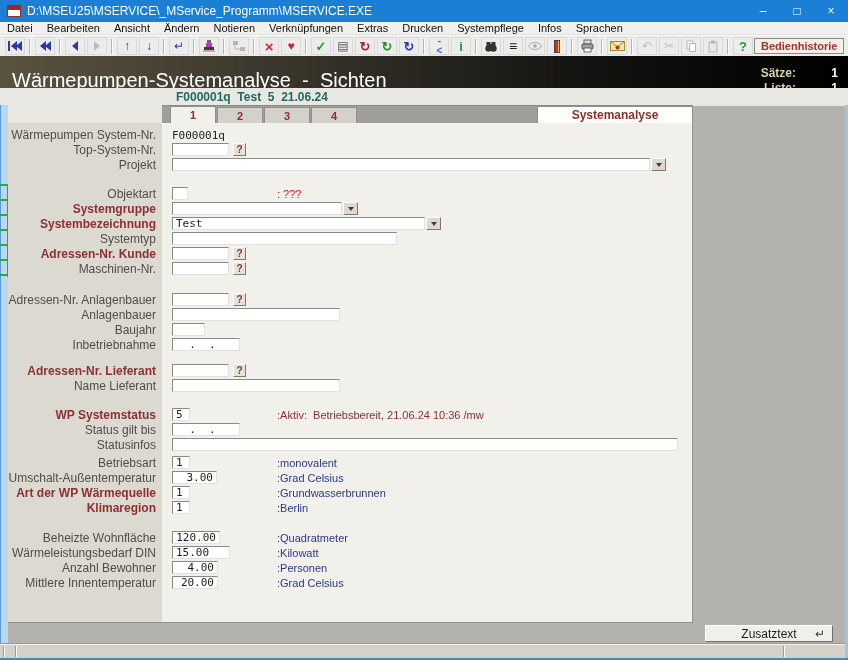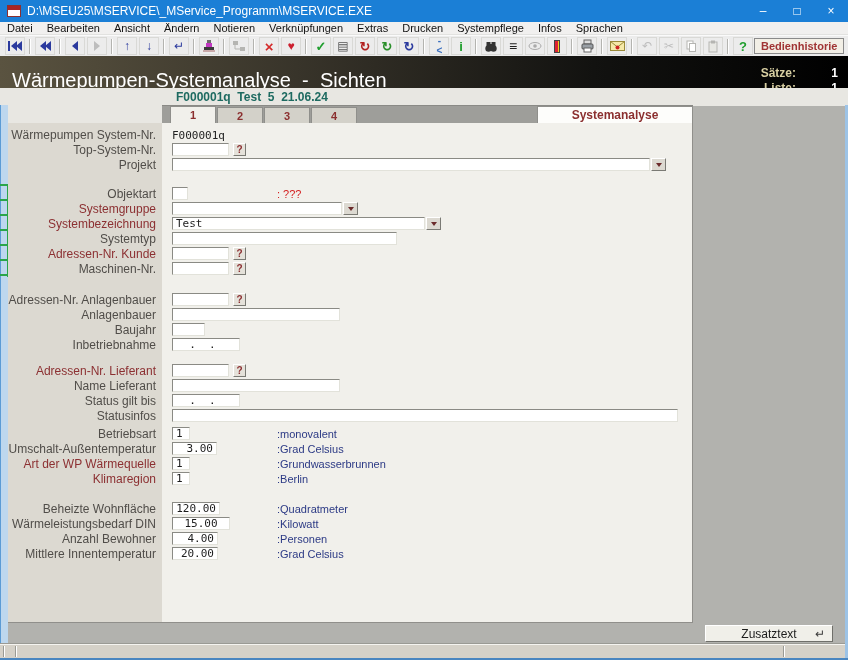--- a/index.html
+++ b/index.html
@@ -80,21 +80,21 @@
   .right-edge{position:absolute;right:0;top:105px;width:3px;bottom:0;background:#9dc3e6;}
 
   
   .form-panel{position:absolute;left:8px;top:123px;width:685px;height:500px;
         background:linear-gradient(90deg,#dcd9d1 0,#dcd9d1 154px,#f1f0eb 154px);
         border-right:1px solid #908f8b;border-bottom:1px solid #908f8b;box-sizing:border-box;
         overflow:hidden;}
   .frow{display:flex;height:15px;align-items:flex-start;}
   .frow-label{width:148px;flex:none;text-align:right;font-size:12px;line-height:14px;
               color:#504d49;padding-right:6px;white-space:nowrap;}
-  .frow.required .frow-label{color:#8c3032;}
+  .frow.required .frow-label{color:#8c3032;font-weight:bold;}
   .frow-field{position:relative;flex:1;padding-left:10px;display:flex;align-items:flex-start;}
   input.fld{height:13px;box-sizing:border-box;background:#fff;color:#1c1c1c;
         border:1px solid;border-color:#8a8a84 #e2e2da #e2e2da #8a8a84;
         font-family:"DejaVu Sans Mono",monospace;font-size:11px;padding:0 3px;margin:0;}
   .static-val{font-family:"DejaVu Sans Mono",monospace;font-size:11px;color:#222;padding-top:1px;}
   .help-btn{width:13px;height:13px;flex:none;margin-left:4px;background:#e5e2da;
         border:1px solid;border-color:#fff #7a7a74 #7a7a74 #fff;box-sizing:border-box;
         font-size:10px;font-weight:bold;color:#8c3032;text-align:center;line-height:11px;}
   .arrow-btn{width:15px;height:13px;flex:none;margin-left:1px;background:#dcd9d1;
         border:1px solid;border-color:#fff #7a7a74 #7a7a74 #fff;box-sizing:border-box;
@@ -445,20 +445,27 @@
         <input class="fld" data-name="adressen-nr-lieferant-input" type="text" readonly="" style="width: 57px;">
         <span class="help-btn" data-name="lookup-help-button">?</span>
       </div>
     </div>
     <div class="frow" data-name="form-row-name-lieferant">
       <span class="frow-label" data-name="field-label">Name Lieferant</span>
       <div class="frow-field" data-name="field-area">
         <input class="fld" data-name="name-lieferant-input" type="text" readonly="" style="width: 168px;">
       </div>
     </div>
+    <div class="frow required" data-name="form-row-wp-systemstatus" style="margin-top: 14px;">
+      <span class="frow-label" data-name="field-label">WP Systemstatus</span>
+      <div class="frow-field" data-name="field-area">
+        <input class="fld" data-name="wp-systemstatus-input" type="text" readonly="" value="5" style="width: 18px;">
+        <span class="note maroon" data-name="field-annotation">:Aktiv:  Betriebsbereit, 21.06.24 10:36 /mw</span>
+      </div>
+    </div>
     <div class="frow" data-name="form-row-status-gilt-bis">
       <span class="frow-label" data-name="field-label">Status gilt bis</span>
       <div class="frow-field" data-name="field-area">
         <input class="fld" data-name="status-gilt-bis-input" type="text" readonly="" value="  .  ." style="width: 68px;">
       </div>
     </div>
     <div class="frow" data-name="form-row-statusinfos">
       <span class="frow-label" data-name="field-label">Statusinfos</span>
       <div class="frow-field" data-name="field-area">
         <input class="fld" data-name="statusinfos-input" type="text" readonly="" style="width: 506px;">
@@ -495,21 +502,21 @@
     <div class="frow" data-name="form-row-beheizte-wohnfl-che" style="margin-top: 15px;">
       <span class="frow-label" data-name="field-label">Beheizte Wohnfläche</span>
       <div class="frow-field" data-name="field-area">
         <input class="fld" data-name="beheizte-wohnfl-che-input" type="text" readonly="" value="120.00" style="width: 48px; text-align: right;">
         <span class="note navy" data-name="field-annotation">:Quadratmeter</span>
       </div>
     </div>
     <div class="frow" data-name="form-row-w-rmeleistungsbedarf-din">
       <span class="frow-label" data-name="field-label">Wärmeleistungsbedarf DIN</span>
       <div class="frow-field" data-name="field-area">
-        <input class="fld" data-name="w-rmeleistungsbedarf-din-input" type="text" readonly="" value="15.00" style="width: 58px; text-align: center;">
+        <input class="fld" data-name="w-rmeleistungsbedarf-din-input" type="text" readonly="" value="15.00" style="width: 58px; text-align: left;">
         <span class="note navy" data-name="field-annotation">:Kilowatt</span>
       </div>
     </div>
     <div class="frow" data-name="form-row-anzahl-bewohner">
       <span class="frow-label" data-name="field-label">Anzahl Bewohner</span>
       <div class="frow-field" data-name="field-area">
         <input class="fld" data-name="anzahl-bewohner-input" type="text" readonly="" value="4.00" style="width: 46px; text-align: right;">
         <span class="note navy" data-name="field-annotation">:Personen</span>
       </div>
     </div>

